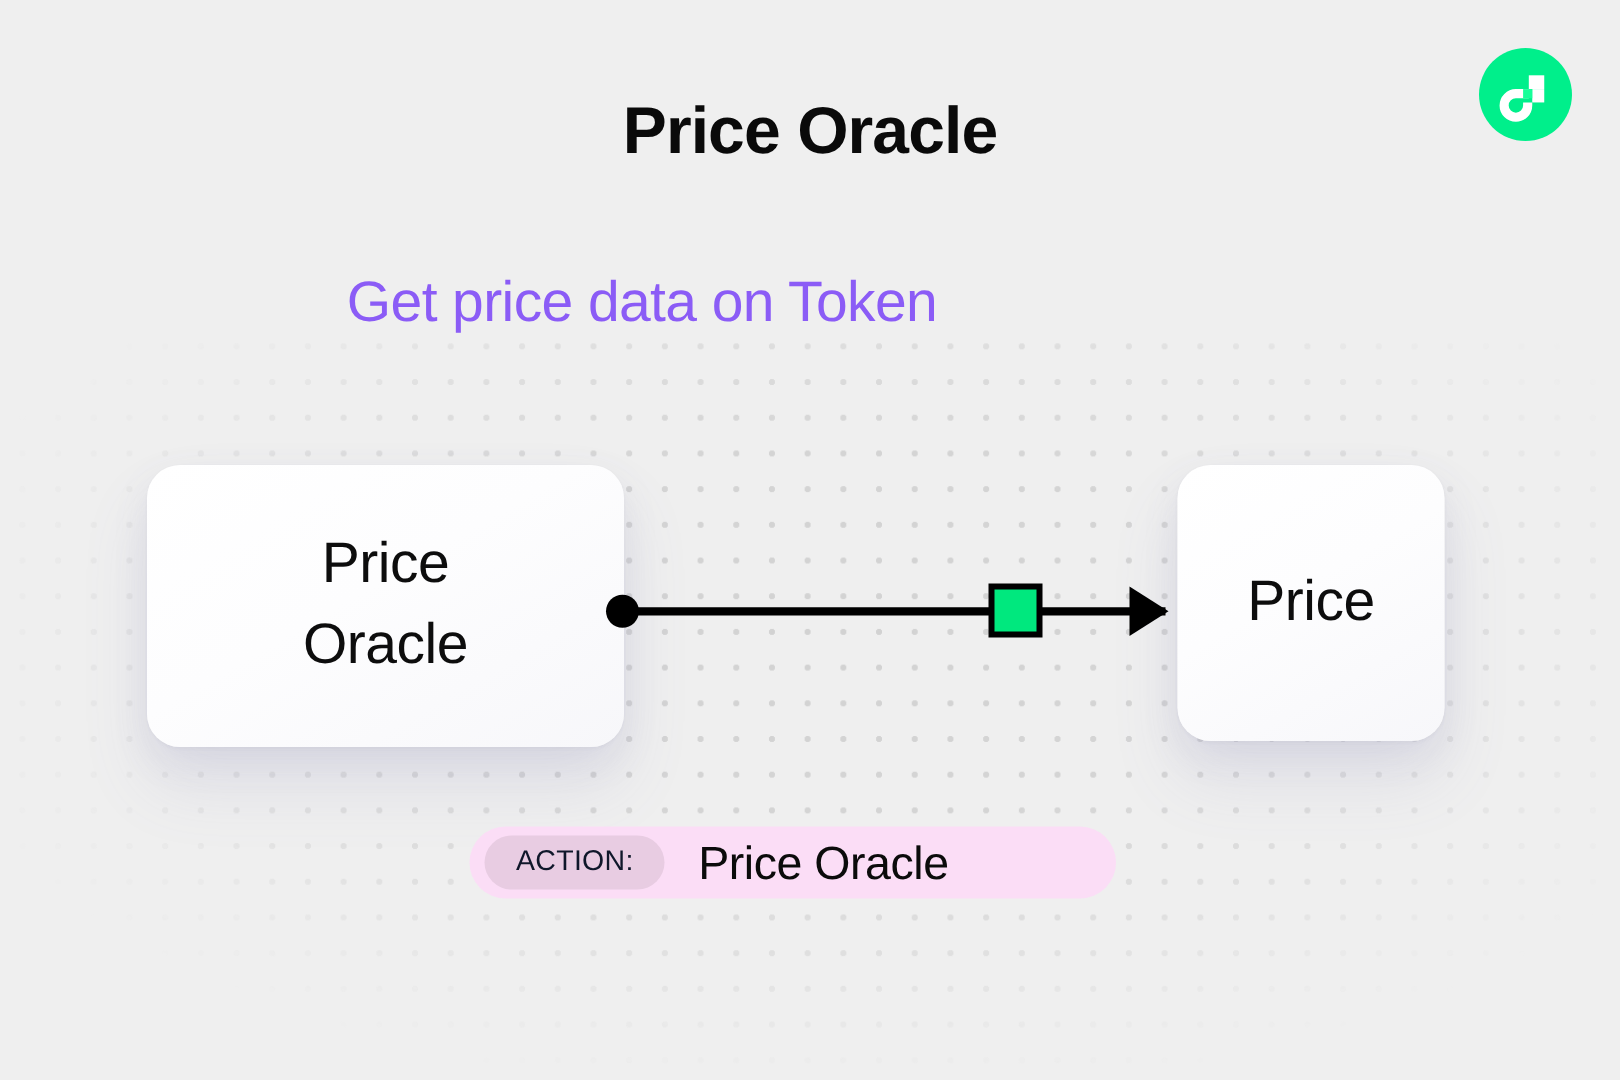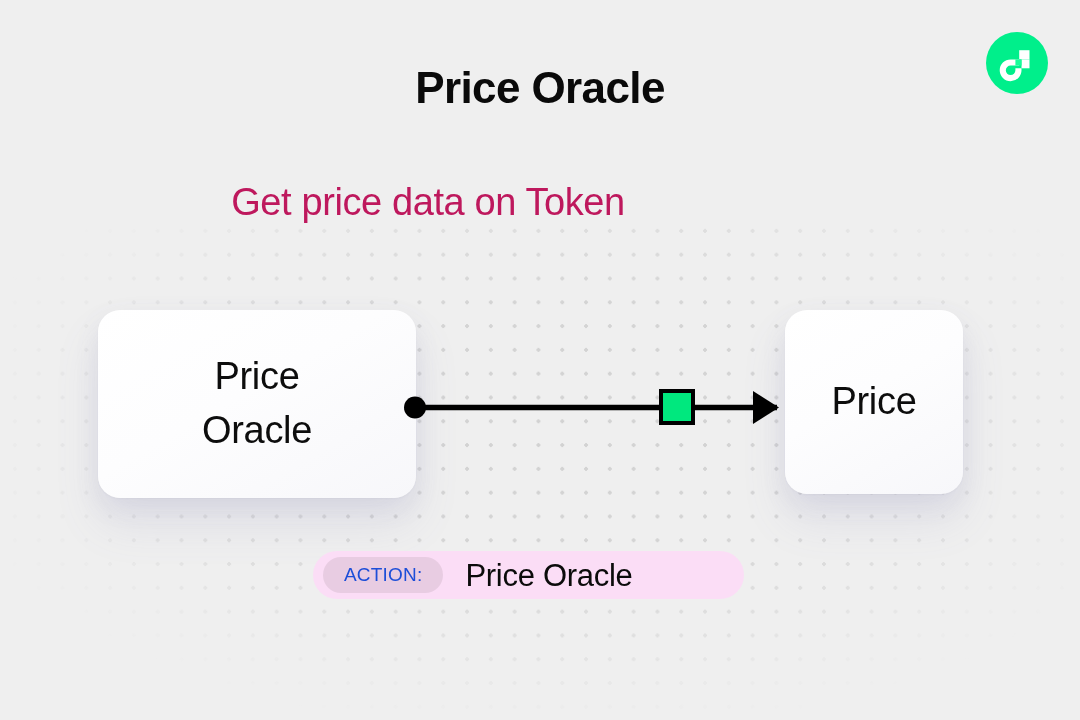--- a/index.html
+++ b/index.html
@@ -67,21 +67,21 @@
 
   #page-subtitle {
     position: absolute;
     left: 0;
     top: 180px;
     width: 856px;
     text-align: center;
     font-size: 38px;
     font-weight: 400;
     letter-spacing: -0.4px;
-    color: #be185d;
+    color: #8b5cf6;
     line-height: 1.2;
   }
 
   
   .node-card {
     position: absolute;
     background: linear-gradient(150deg, #ffffff 0%, #fdfdfe 45%, #f7f7fa 100%);
     border-radius: 22px;
     box-shadow:
       0 1px 2px rgba(120,120,160,0.06),
@@ -144,21 +144,21 @@
     height: 36px;
     padding: 0 21px;
     border-radius: 18px;
     background: #e8cce2;
     display: flex;
     align-items: center;
     justify-content: center;
     font-size: 19px;
     font-weight: 500;
     letter-spacing: 0.2px;
-    color: #1d4ed8;
+    color: #0f172a;
   }
 
   #action-value {
     margin-left: 22px;
     font-size: 31px;
     font-weight: 400;
     letter-spacing: -0.3px;
     color: #0b0b0b;
     line-height: 1;
   }

